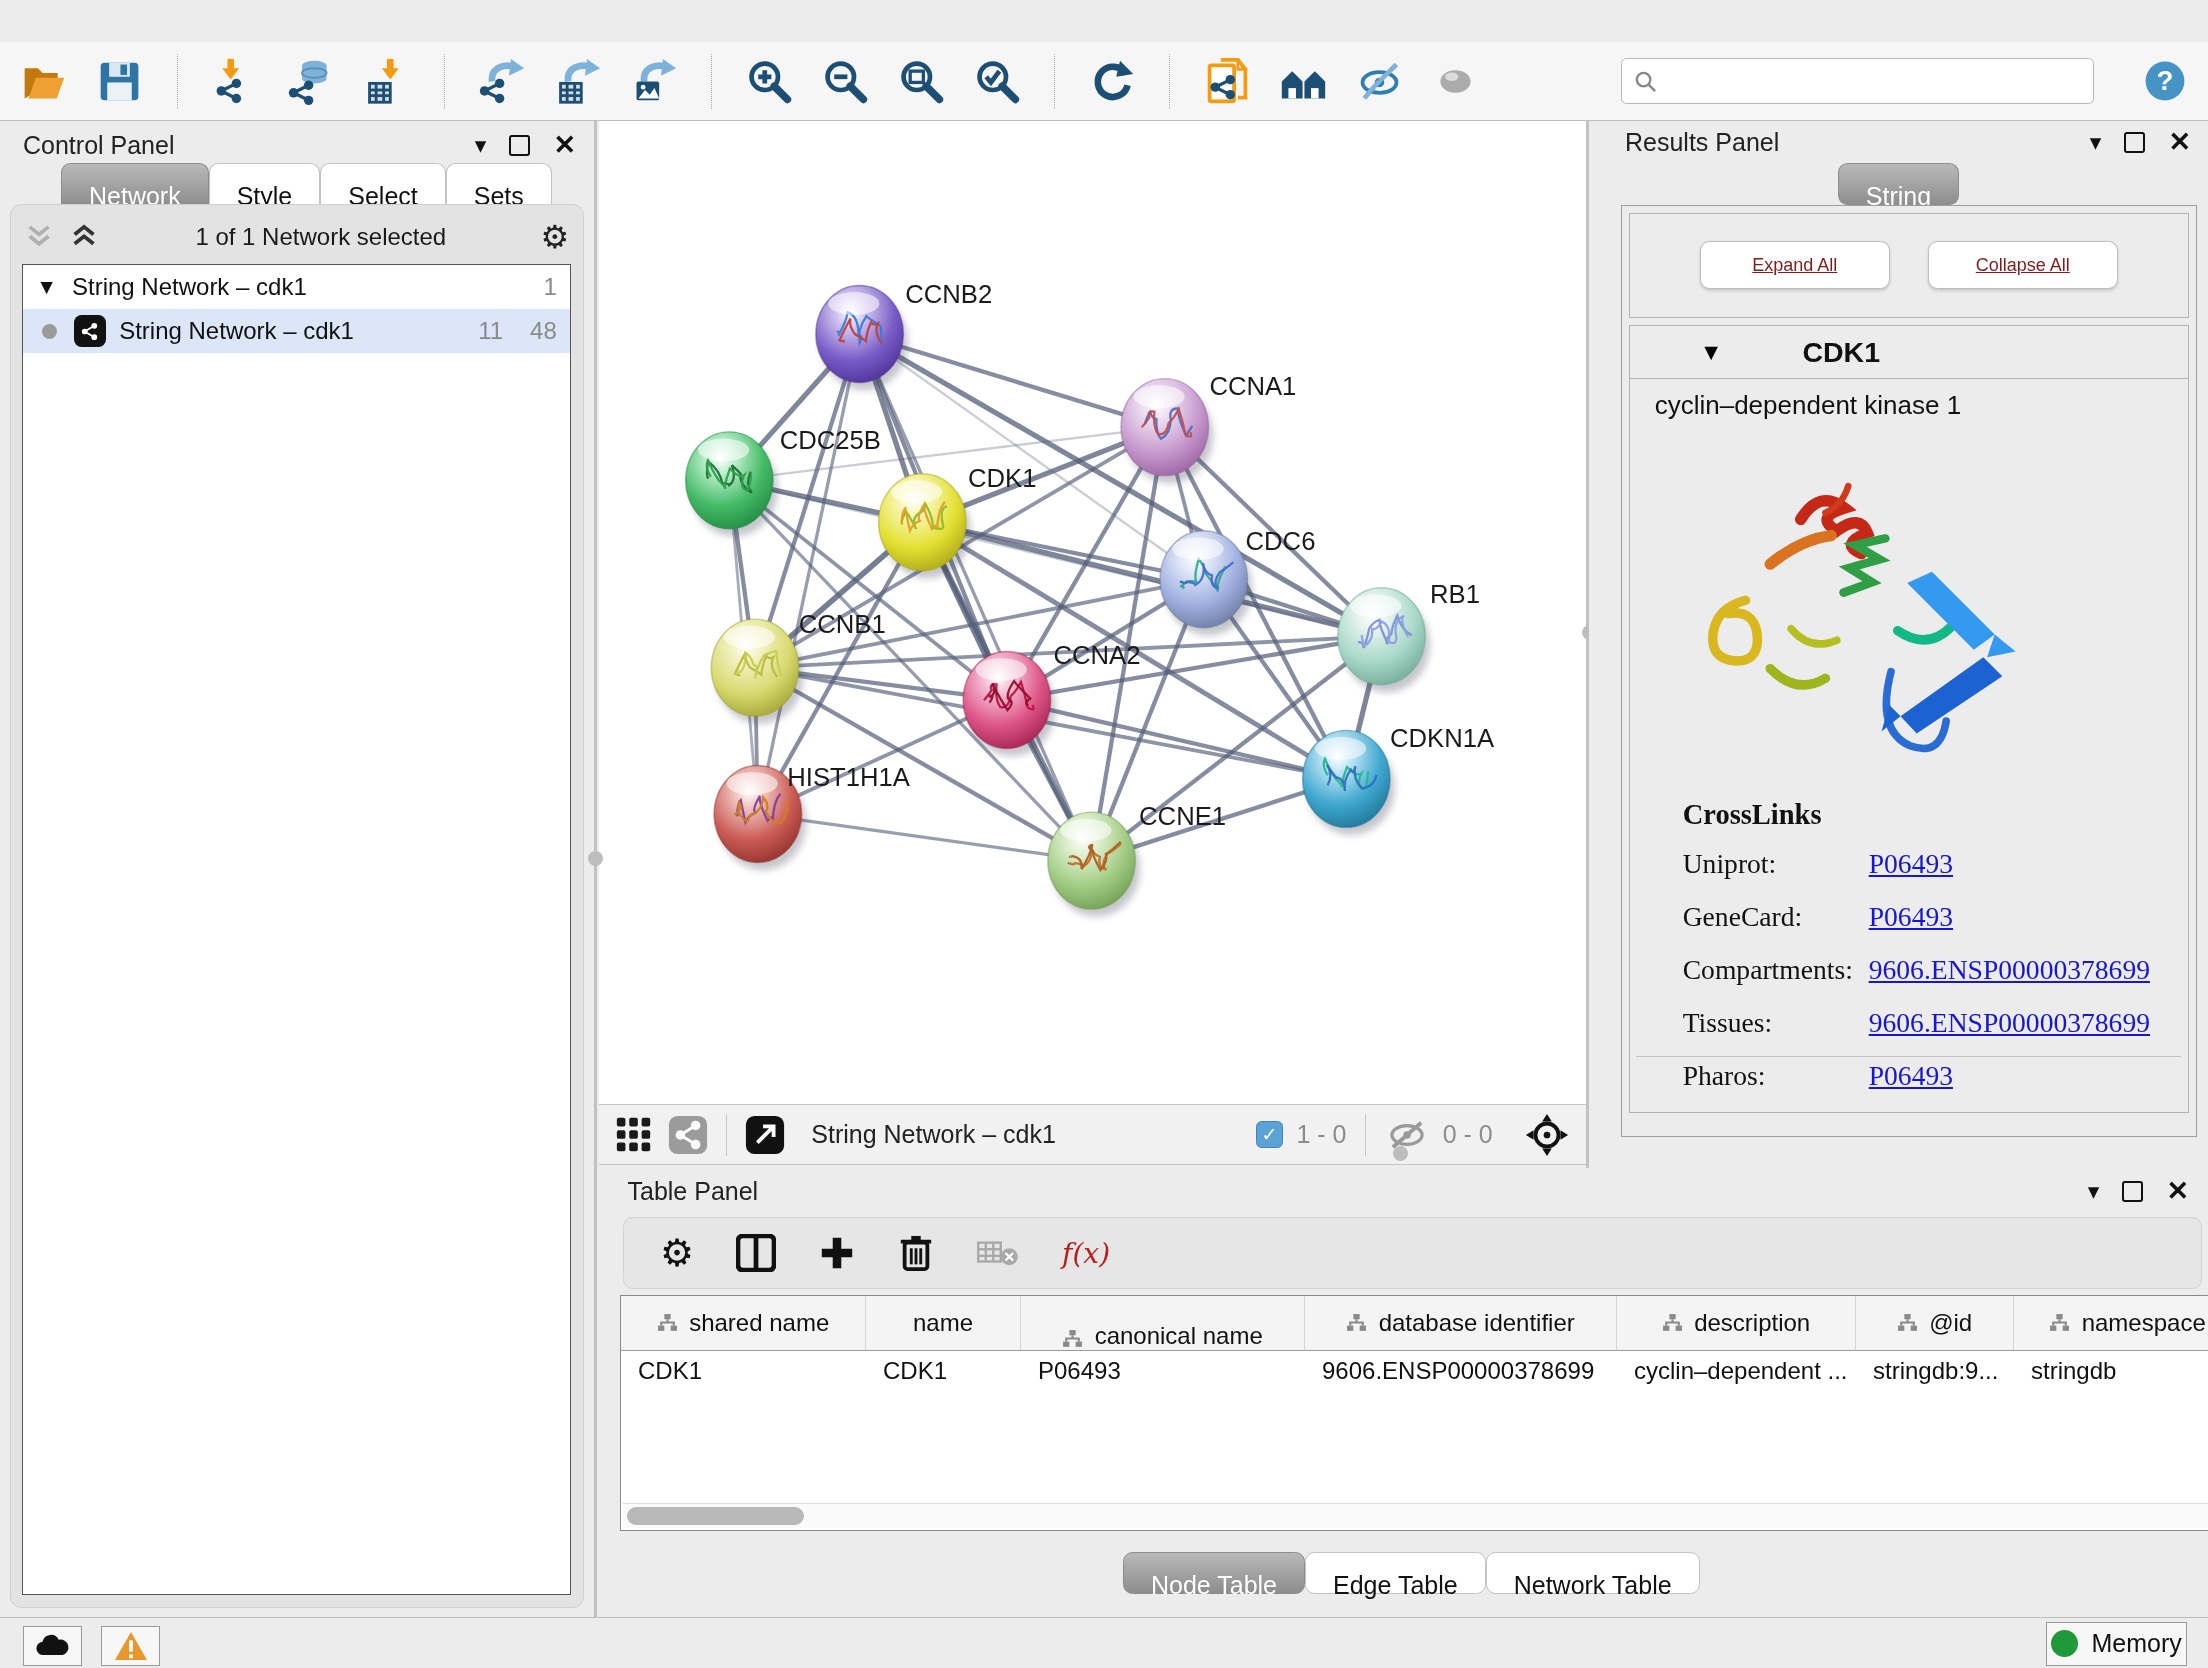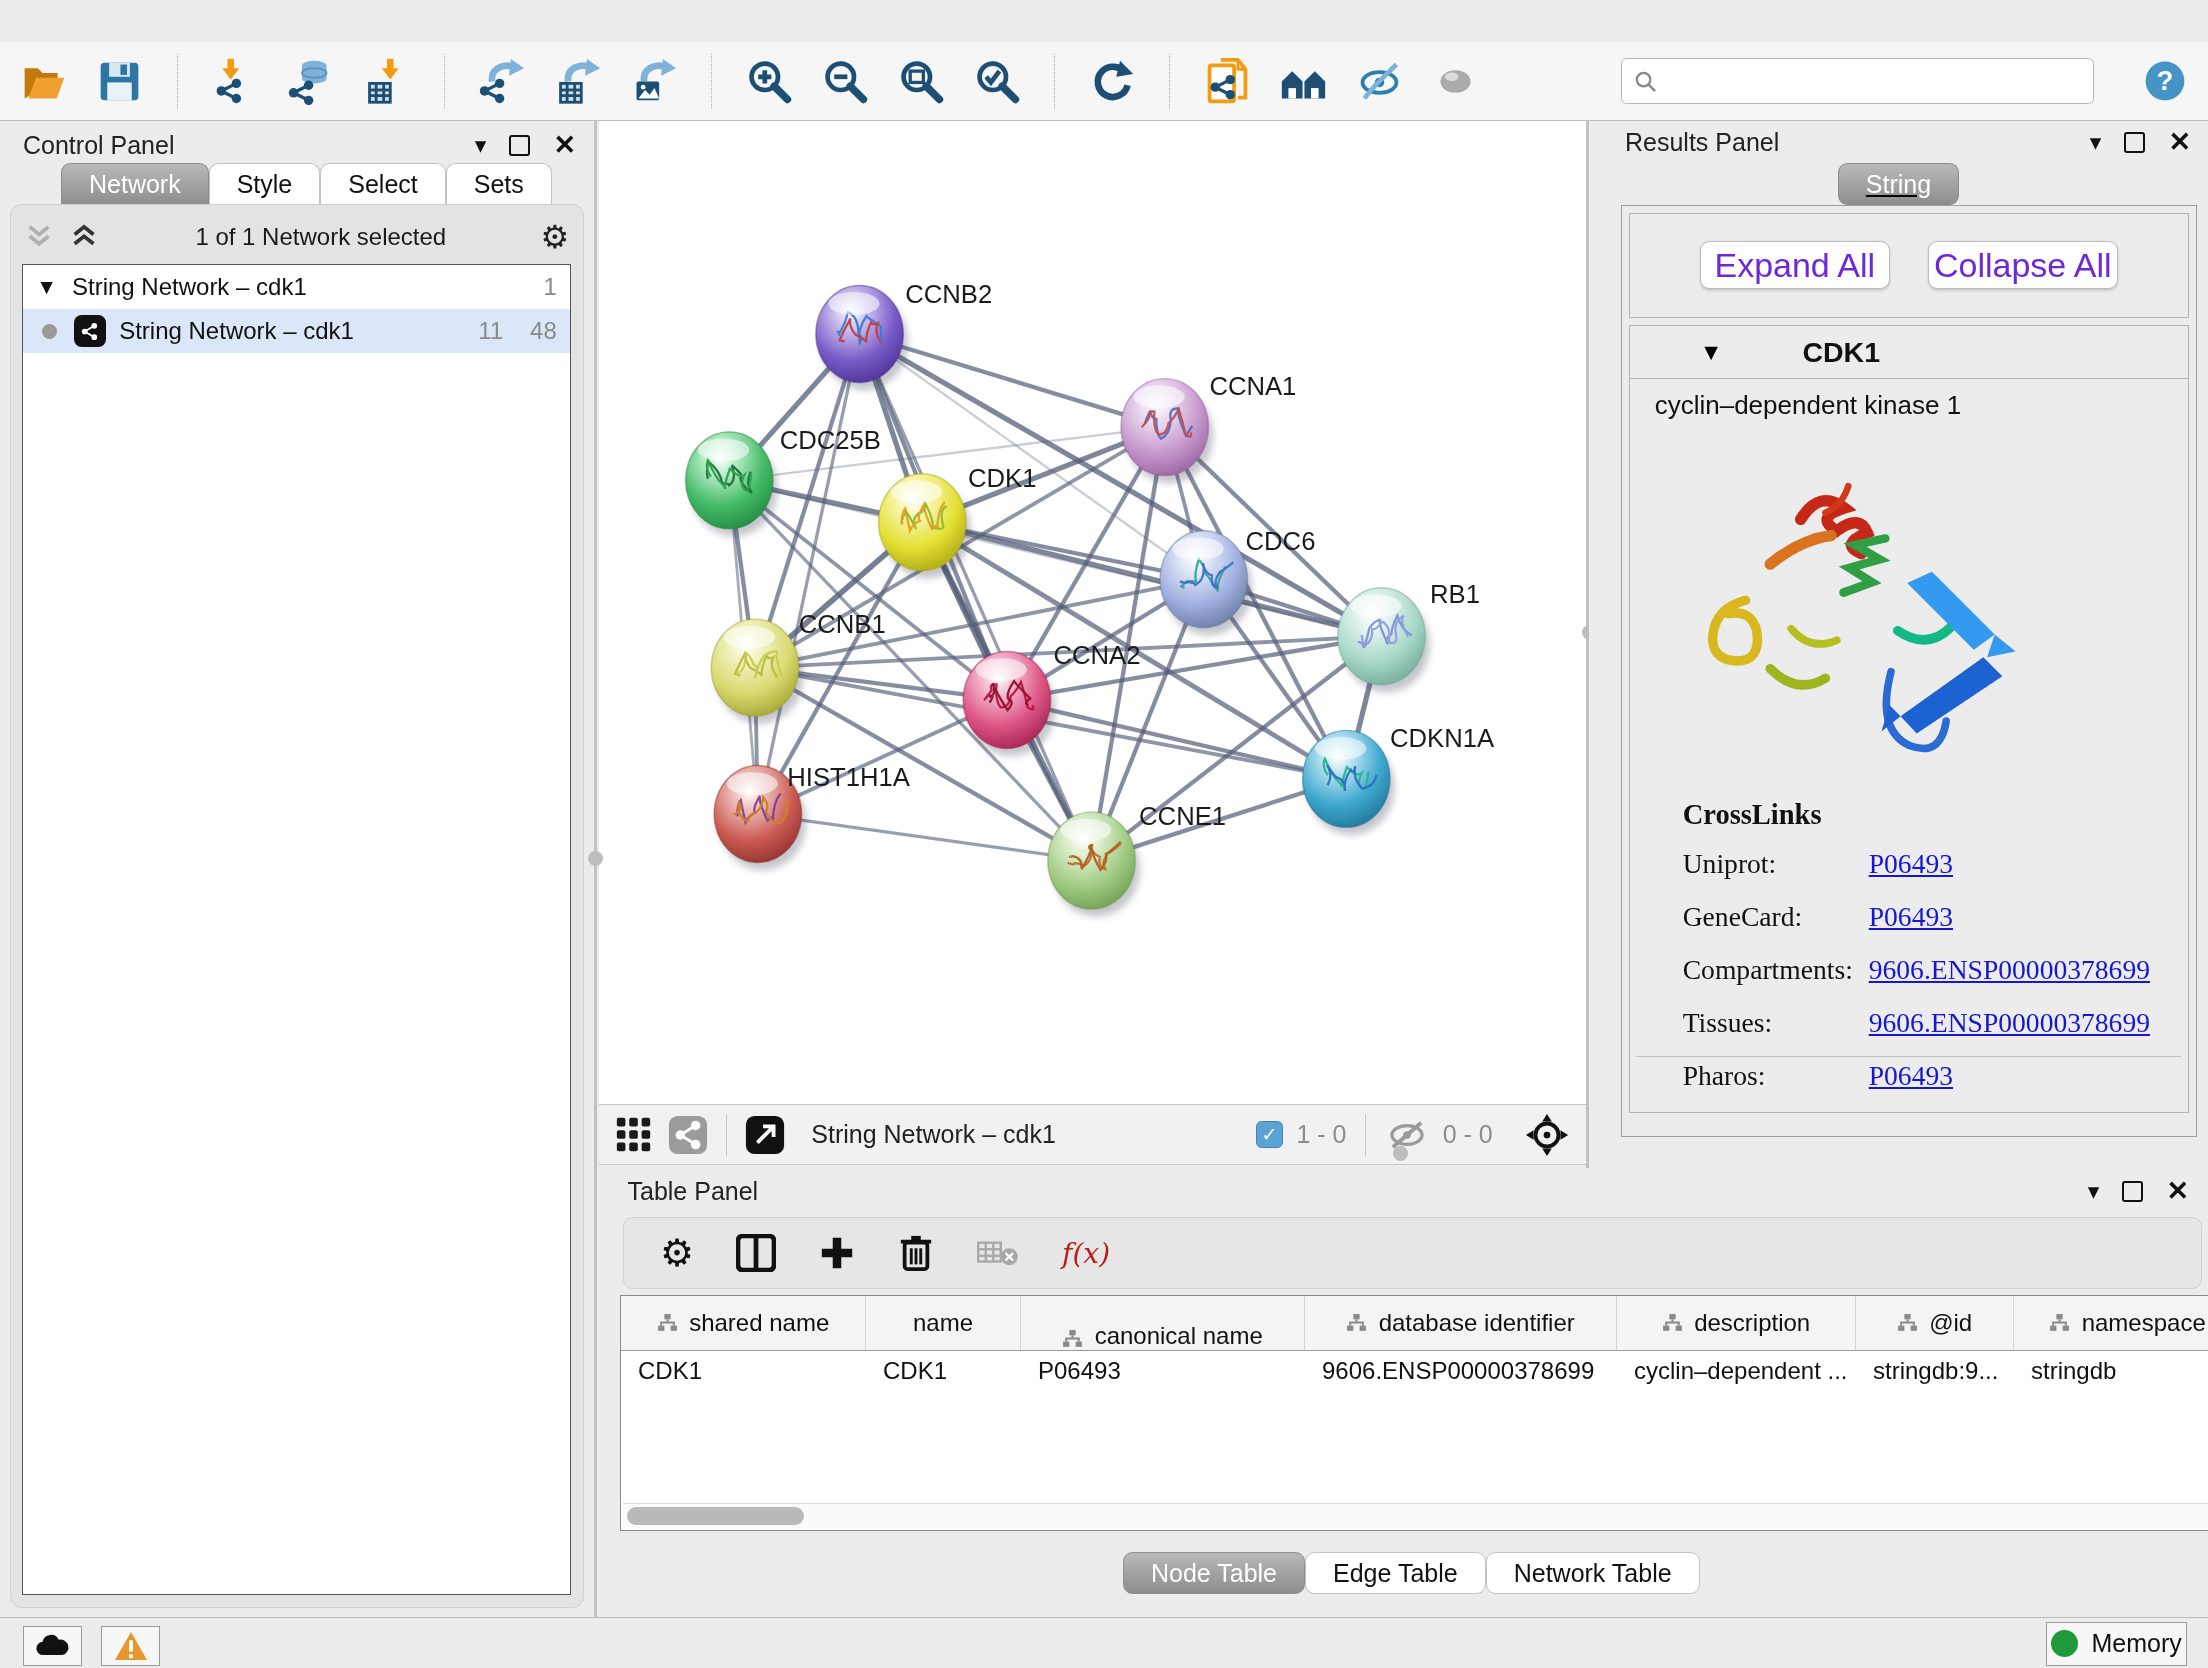--- a/index.html
+++ b/index.html
@@ -27,21 +27,21 @@
   #search-input { border:none; outline:none; flex:1; height:38px; font-size:23px; background:transparent; }
   #help-btn { margin-left:21px; }
 
   
   .panel-title { font-size:25px; color:#222; }
   .panel-ctrls { display:flex; align-items:center; gap:23px; }
   .pc-caret { font-size:23px; color:#111; }
   .pc-box { width:21px; height:21px; border:2.9px solid #111; border-radius:2.9px; }
   .pc-x { font-size:27px; font-weight:bold; color:#111; line-height:21px; }
 
-  .tab { height:42px; line-height:40px; padding:0 27px; font-size:25px; background:#fff;
+  .tab { height:42px; line-height:40px; padding:12px 27px; font-size:25px; background:#fff;
     border:1px solid #c3c3c3; border-bottom:none; border-radius:9.5px 9.5px 0 0; color:#111; }
   .tab.active { background:linear-gradient(#b9b9b9,#8d8d8d); color:#fff; border-color:#8d8d8d; }
 
   
   #control-panel { position:absolute; left:0; top:121px; width:593px; height:1496px; background:#ececec; }
   #cp-title-row { position:absolute; left:23px; right:17px; top:7.6px; height:34px; display:flex; align-items:center; }
   #cp-title-row .panel-ctrls { margin-left:auto; }
   #cp-tabs { position:absolute; left:61px; top:42px; display:flex; }
   #cp-inner { position:absolute; left:9.5px; top:83px; right:9.5px; bottom:9.5px; background:#e3e3e3;
     border:1px solid #cfcfcf; border-radius:11.4px; }
@@ -75,22 +75,22 @@
 
   
   #results-panel { position:absolute; left:1589px; top:121px; width:619px; height:1047px; background:#ececec; }
   #rp-title-row { position:absolute; left:36px; right:17px; top:5.7px; height:32px; display:flex; align-items:center; }
   #rp-title-row .panel-ctrls { margin-left:auto; }
   #rp-tab { position:absolute; left:0; right:0; top:42px; display:flex; justify-content:center;text-decoration:underline; }
   #rp-box { position:absolute; left:32px; right:11.4px; top:84px; height:932px; border:1.9px solid #9e9e9e; background:#ececec; }
   #rp-expandbox { position:absolute; left:6.7px; right:6.7px; top:6.7px; height:105px; border:1px solid #b2b2b2;
     display:flex; align-items:center; justify-content:center; gap:38px; }
   .rp-btn { width:190px; height:48px; background:#fff; border:1px solid #bdbdbd; border-radius:9.5px;
-    font-size:34px; color:#6d28d9; display:flex; align-items:center; justify-content:center;
-    box-shadow:0 1.9px 2.9px rgba(0,0,0,.15); }
+    font-size:18px; color:#7f1d1d; display:flex; align-items:center; justify-content:center;
+    box-shadow:0 1.9px 2.9px rgba(0,0,0,.15);text-decoration:underline; }
   #rp-section { position:absolute; left:6.7px; right:6.7px; top:119px; bottom:23px; border:1px solid #b2b2b2; overflow:hidden; }
   #rp-sec-head { height:53px; border-bottom:1px solid #b2b2b2; display:flex; align-items:center; }
   #rp-sec-caret { margin-left:70px; font-size:23px; }
   #rp-gene { margin-left:80px; font-size:28.5px; font-weight:bold; color:#111; }
   #rp-desc { margin:11.4px 0 0 25px; font-size:26px; color:#111; }
   #rp-protein { margin:7.6px 0 0 28.5px; }
   #rp-xl { margin:15px 0 0 53px; font-family:"Liberation Serif", serif; }
   #rp-xl-head { font-size:28.5px; font-weight:bold; color:#111; margin-bottom:17px; }
   .xl-row { display:flex; margin-bottom:21px; font-size:27.6px; }
   .xl-label { width:186px; color:#111; }

